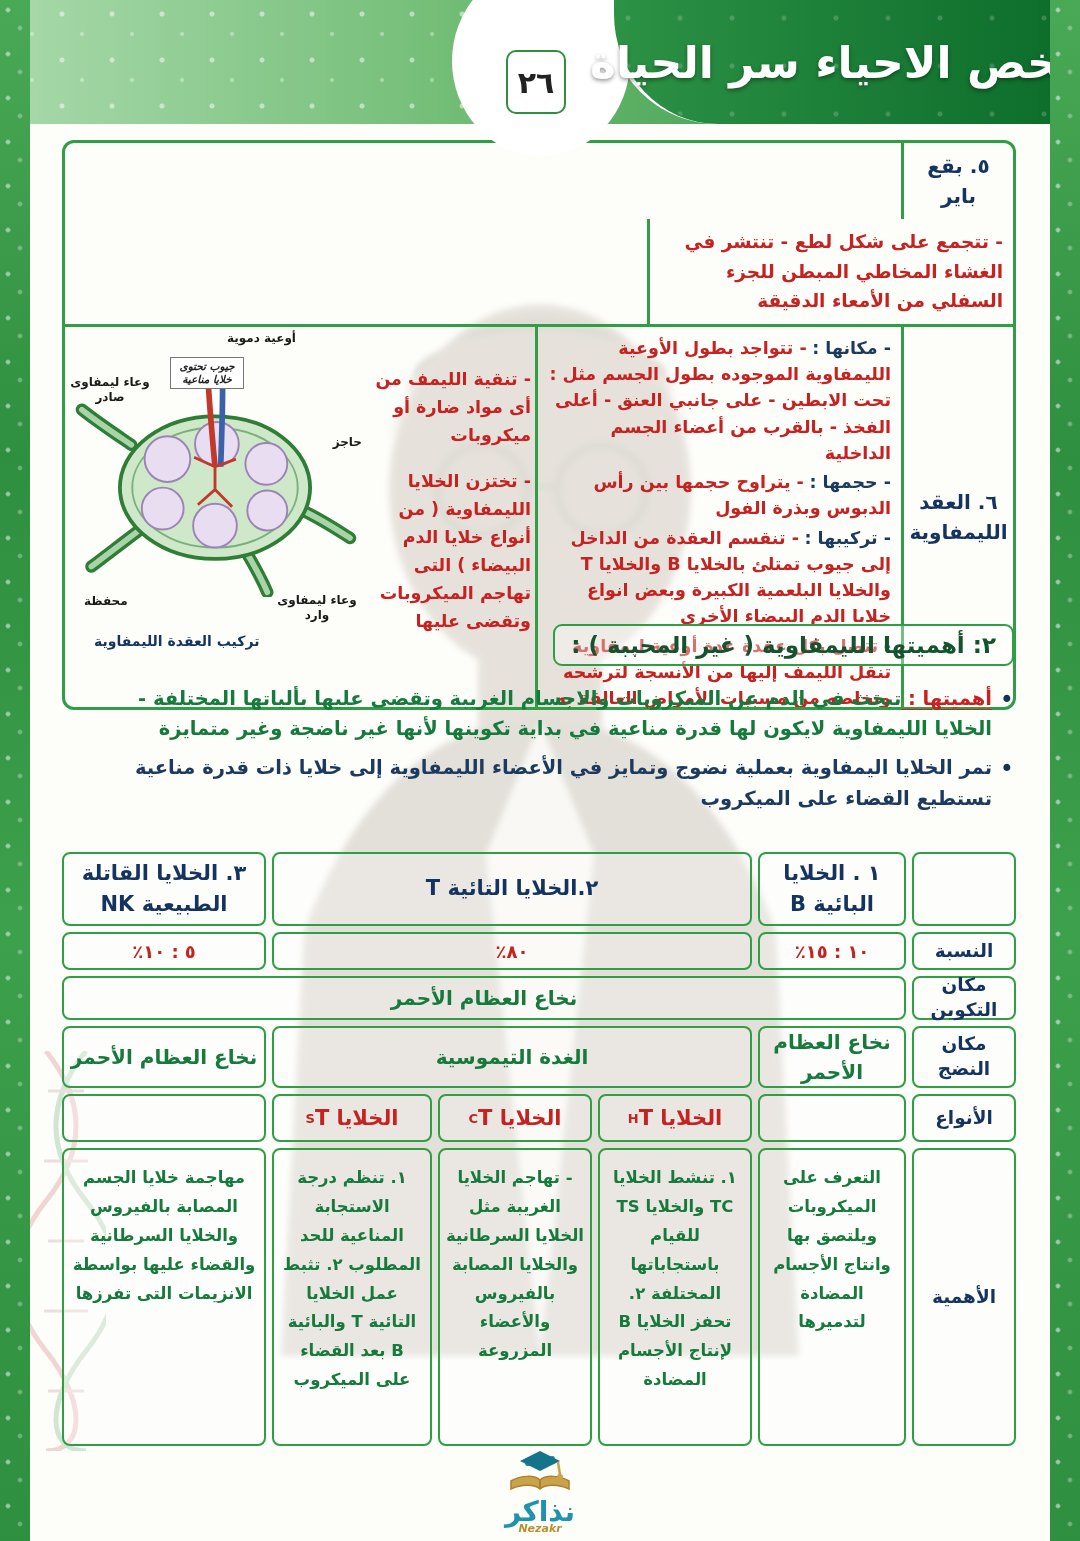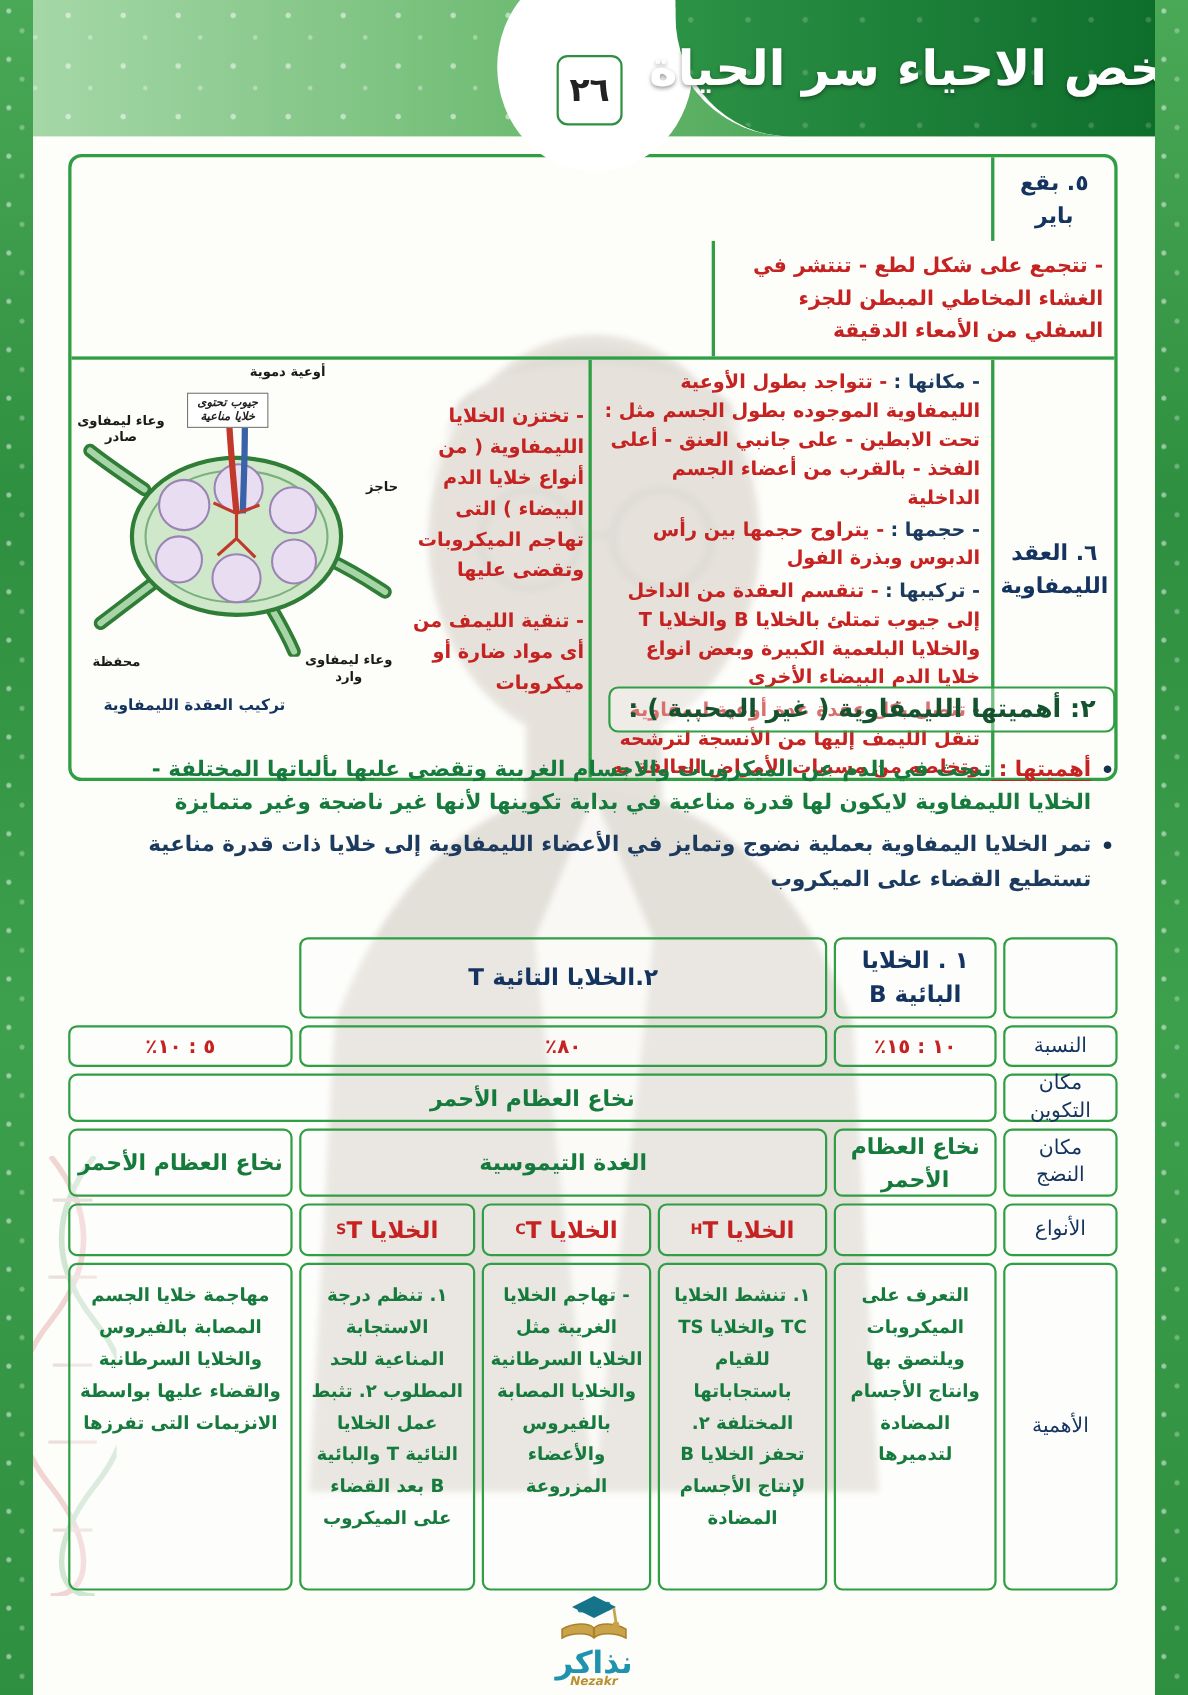--- a/index.html
+++ b/index.html
@@ -73,21 +73,21 @@
   .red-u{color:#c52222;font-weight:bold;text-decoration:underline;text-underline-offset:4px;}
   .navy{color:#1c3a5e;font-weight:bold;}
   .greenx{color:#157a3b;font-weight:bold;}
   
   .bigtable{position:absolute;top:852px;left:62px;width:954px;z-index:2;display:grid;direction:rtl;
     grid-template-columns:104px 148px 154px 154px 160px 1fr;
     grid-template-rows:74px 38px 44px 62px 48px 298px;gap:6px;}
   .bt-cell{border:2.5px solid #2f9e44;border-radius:8px;display:flex;align-items:center;justify-content:center;
     text-align:center;padding:4px 6px;box-sizing:border-box;background:rgba(255,255,255,.25);}
   .bt-head{color:#14335e;font-weight:bold;font-size:21px;line-height:1.5;}
-  .bt-label{color:#14335e;font-weight:normal;font-size:18.5px;line-height:1.35;}
+  .bt-label{color:#14335e;font-weight:bold;font-size:18.5px;line-height:1.35;}
   .bt-red{color:#c52222;font-weight:bold;font-size:18px;}
   .bt-green{color:#157a3b;font-weight:bold;font-size:20px;line-height:1.5;}
   .bt-type{color:#c52222;font-weight:bold;font-size:21px;}
   .bt-type sub{font-size:.62em;}
   .bt-imp{color:#157a3b;font-weight:bold;font-size:16.5px;line-height:1.75;align-items:flex-start;padding-top:14px;}
   
   .brand{position:absolute;bottom:6px;left:0;right:0;display:flex;flex-direction:column;align-items:center;z-index:3;}
   .brand-ar{color:#1f93ad;font-size:28px;font-weight:bold;margin-top:-2px;}
   .brand-en{color:#b8912e;font-size:11px;font-style:italic;margin-top:-6px;direction:ltr;font-weight:bold;}
 </style>
@@ -138,22 +138,22 @@
   <div class="t1-row r2">
     <div class="cell c-label">٦. العقد الليمفاوية</div>
     <div class="cell c-mid c-mid2">
       <p><span class="term">- مكانها :</span> <span class="dtext">- تتواجد بطول الأوعية الليمفاوية الموجوده بطول الجسم مثل : تحت الابطين - على جانبي العنق - أعلى الفخذ - بالقرب من أعضاء الجسم الداخلية</span></p>
       <p><span class="term">- حجمها :</span> <span class="dtext">- يتراوح حجمها بين رأس الدبوس وبذرة الفول</span></p>
       <p><span class="term">- تركيبها :</span> <span class="dtext">- تنقسم العقدة من الداخل إلى جيوب تمتلئ بالخلايا B والخلايا T والخلايا البلعمية الكبيرة وبعض انواع خلايا الدم البيضاء الأخرى</span></p>
       <p><span class="term">-</span> <span class="dtext">تتصل بكل عقدة عدة أوعية ليمفاوية تنقل الليمف إليها من الأنسجة لترشحه وتخلصه من مسببات الأمراض العالقة به</span></p>
     </div>
     <div class="cell c-left c-left2">
       <div class="funcs">
+        <p class="red-text">- تنقية الليمف من أى مواد ضارة أو ميكروبات</p>
         <p class="red-text">- تختزن الخلايا الليمفاوية ( من أنواع خلايا الدم البيضاء ) التى تهاجم الميكروبات وتقضى عليها</p>
-        <p class="red-text">- تنقية الليمف من أى مواد ضارة أو ميكروبات</p>
       </div>
       <div class="diagram">
         <svg viewBox="0 0 300 265" style="position:absolute;top:14px;left:0;width:290px;height:252px">
           <path d="M62,105 C40,90 25,80 10,68" stroke="#2f7d36" stroke-width="13" fill="none" stroke-linecap="round"></path>
           <path d="M62,105 C40,90 25,80 10,68" stroke="#a8d5a8" stroke-width="6" fill="none" stroke-linecap="round"></path>
           <path d="M238,172 C260,182 275,192 292,203" stroke="#2f7d36" stroke-width="13" fill="none" stroke-linecap="round"></path>
           <path d="M238,172 C260,182 275,192 292,203" stroke="#a8d5a8" stroke-width="6" fill="none" stroke-linecap="round"></path>
           <path d="M183,218 C193,235 199,246 205,260" stroke="#2f7d36" stroke-width="13" fill="none" stroke-linecap="round"></path>
           <path d="M183,218 C193,235 199,246 205,260" stroke="#a8d5a8" stroke-width="6" fill="none" stroke-linecap="round"></path>
           <path d="M70,195 C50,210 36,221 20,233" stroke="#2f7d36" stroke-width="13" fill="none" stroke-linecap="round"></path>
@@ -193,20 +193,21 @@
   <li>
     <span class="navy">تمر الخلايا اليمفاوية بعملية نضوج وتمايز في الأعضاء الليمفاوية إلى خلايا ذات قدرة مناعية تستطيع القضاء على الميكروب</span>
   </li>
 </ul>
 
 <section class="bigtable">
 
   <div class="bt-cell" style="grid-row:1;grid-column:1"></div>
   <div class="bt-cell bt-head" style="grid-row:1;grid-column:2">١ . الخلايا البائية B</div>
   <div class="bt-cell bt-head" style="grid-row:1;grid-column:3/span 3">٢.الخلايا التائية T</div>
+  <div class="bt-cell bt-head" style="grid-row:1;grid-column:6">٣. الخلايا القاتلة الطبيعية NK</div>
 
   <div class="bt-cell bt-label" style="grid-row:2;grid-column:1">النسبة</div>
   <div class="bt-cell bt-red" style="grid-row:2;grid-column:2">١٠ : ١٥٪</div>
   <div class="bt-cell bt-red" style="grid-row:2;grid-column:3/span 3">٨٠٪</div>
   <div class="bt-cell bt-red" style="grid-row:2;grid-column:6">٥ : ١٠٪</div>
 
   <div class="bt-cell bt-label" style="grid-row:3;grid-column:1">مكان التكوين</div>
   <div class="bt-cell bt-green" style="grid-row:3;grid-column:2/span 5">نخاع العظام الأحمر</div>
 
   <div class="bt-cell bt-label" style="grid-row:4;grid-column:1">مكان النضج</div>

